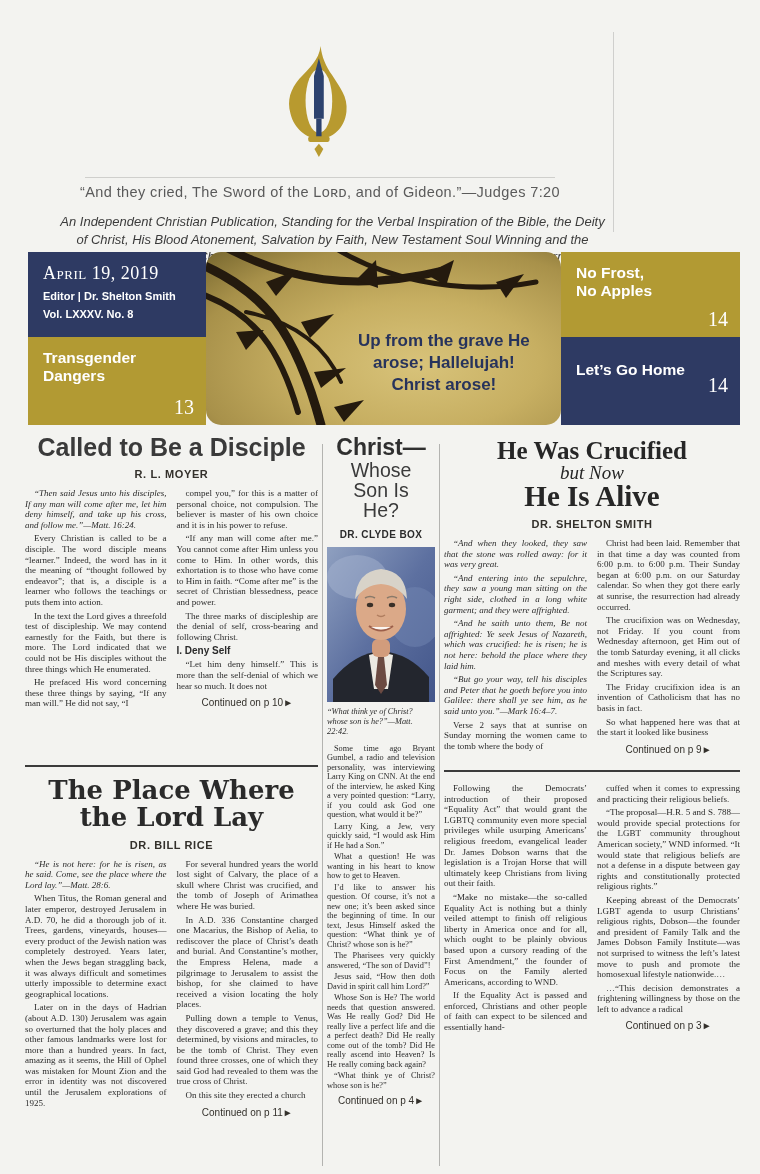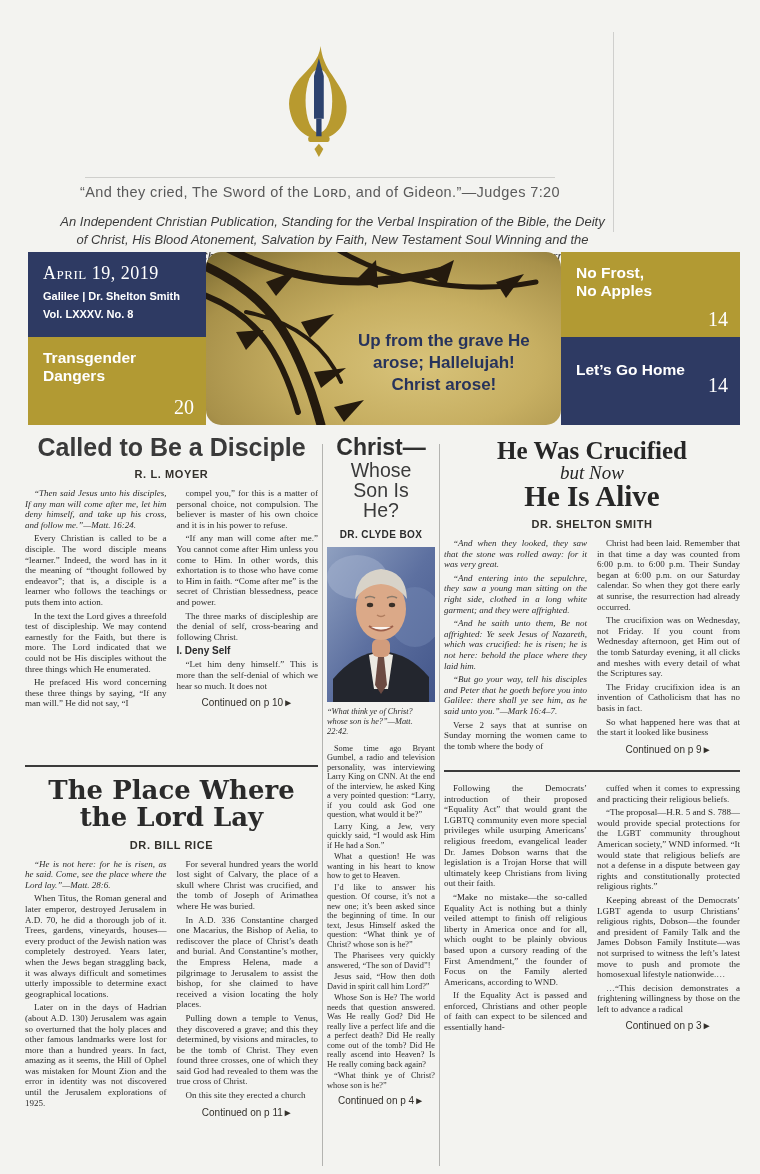--- a/index.html
+++ b/index.html
@@ -99,21 +99,21 @@
     </div>
     <div class="mast-rule"></div>
     <div class="mast-quote">“And they cried, The Sword of the Lᴏʀᴅ, and of Gideon.”—Judges 7:20</div>
     <div class="mast-tagline">An Independent Christian Publication, Standing for the Verbal Inspiration of the Bible, the Deity of Christ, His Blood Atonement, Salvation by Faith, New Testament Soul Winning and the Premillennial Return of Christ; Opposing Modernism (Liberalism), Worldliness and Formalism.</div>
     <div class="fold-line"></div>
   </header>
 
   <section class="banner">
     <div class="issue-box navy">
       <div class="issue-date">April 19, 2019</div>
-      <div class="issue-editor">Galilee | Dr. Shelton Smith</div>
+      <div class="issue-editor">Editor | Dr. Shelton Smith</div>
       <div class="issue-vol">Vol. LXXXV. No. 8</div>
     </div>
     <div class="hero">
       <svg width="355" height="173" viewBox="0 0 355 173">
         <g stroke="#241a0e" fill="none" stroke-linecap="round">
           <path d="M-10,10 C60,40 90,80 115,173" stroke-width="9"></path>
           <path d="M-10,40 C50,60 75,100 92,160" stroke-width="6"></path>
           <path d="M10,-10 C80,30 150,40 240,18" stroke-width="8"></path>
           <path d="M120,-10 C170,25 250,45 330,30" stroke-width="5"></path>
           <path d="M40,60 C90,70 120,95 135,130" stroke-width="4"></path>
@@ -134,21 +134,21 @@
 Christ arose!</div>
     </div>
     <div class="teaser gold">
       <div class="teaser-label">No Frost,
 No Apples</div>
       <div class="teaser-page">14</div>
     </div>
     <div class="teaser gold">
       <div class="teaser-label">Transgender
 Dangers</div>
-      <div class="teaser-page">20</div>
+      <div class="teaser-page">13</div>
     </div>
     <div class="teaser navy">
       <div class="teaser-label" style="margin-top:12px">Let’s Go Home</div>
       <div class="teaser-page" style="bottom:28px">14</div>
     </div>
   </section>
 
   <main class="main">
 
     <div class="col-left">

